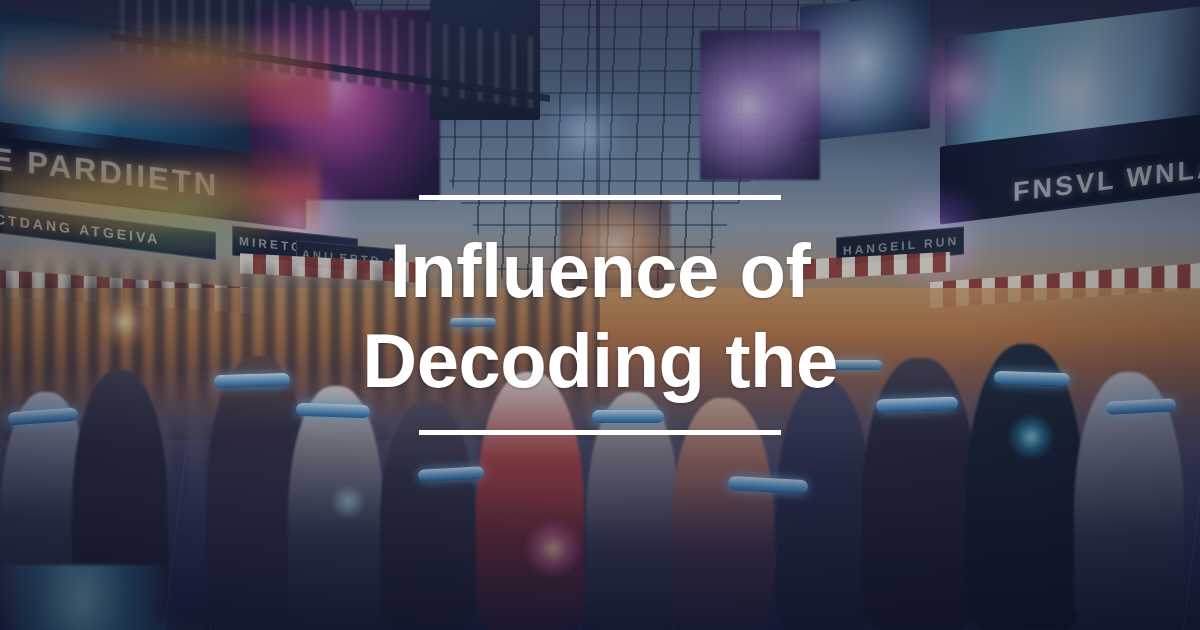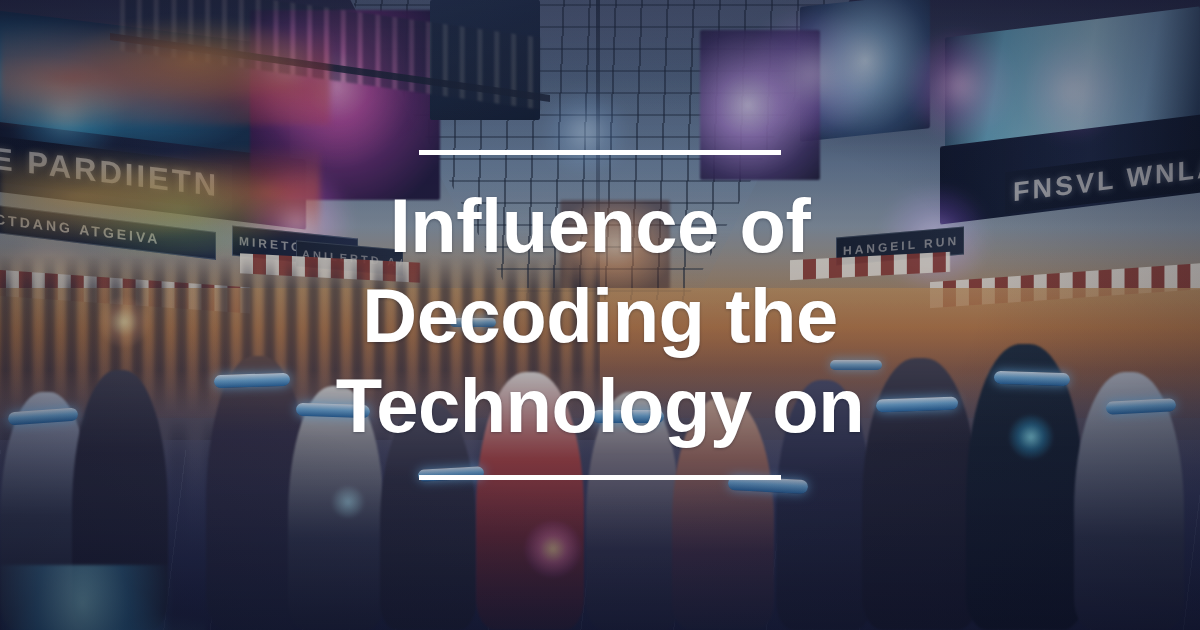--- a/index.html
+++ b/index.html
@@ -362,20 +362,19 @@
   <div class="layer grade"></div>
   <div class="layer vignette"></div>
 
   <div class="title-block">
 
     <div class="rule rule-top"></div>
 
     <h1 class="headline">
       <span class="ln">Influence of</span>
       <span class="ln">Decoding the</span>
-      <span class="ln">Technology on</span>
     </h1>
 
     <div class="rule rule-bottom"></div>
 
   </div>
 
 </div>
 
 </body></html>

